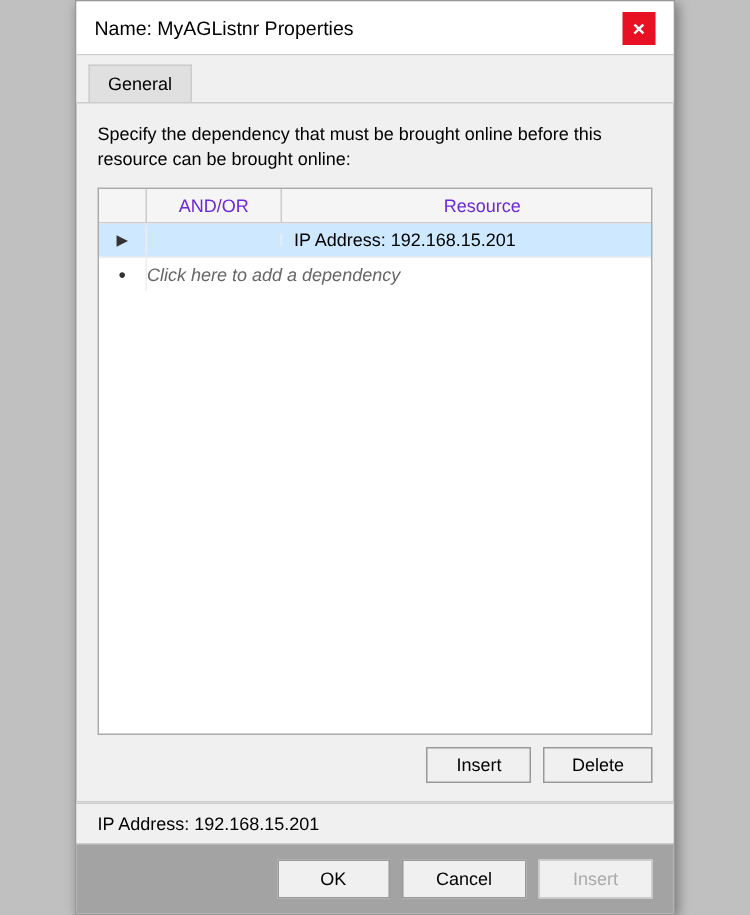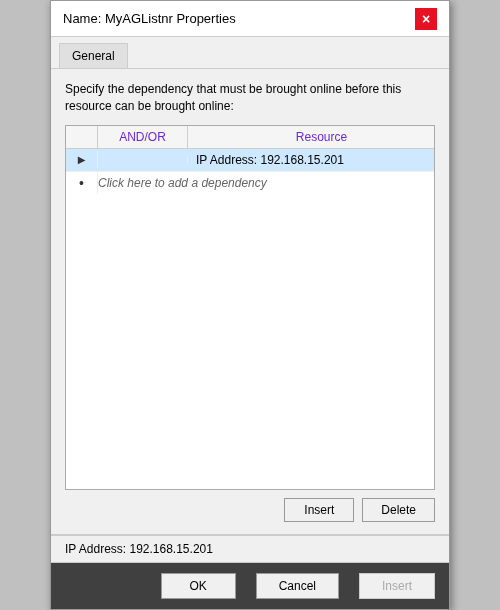--- a/index.html
+++ b/index.html
@@ -210,22 +210,22 @@
       border-top: 1px solid #ccc;
       font-size: 12px;
       color: #000;
       background: #f0f0f0;
     }
 
     .bottom-buttons {
       display: flex;
       justify-content: flex-end;
       padding: 10px 14px;
-      gap: 20px;
-      background: #404040;
+      gap: 8px;
+      background: #a3a3a3;
       border-top: 1px solid #ccc;
     }
 
     .btn-primary {
       padding: 5px 22px;
       font-size: 12px;
       background: #f0f0f0;
       border: 1px solid #999;
       cursor: pointer;
       min-width: 75px;

